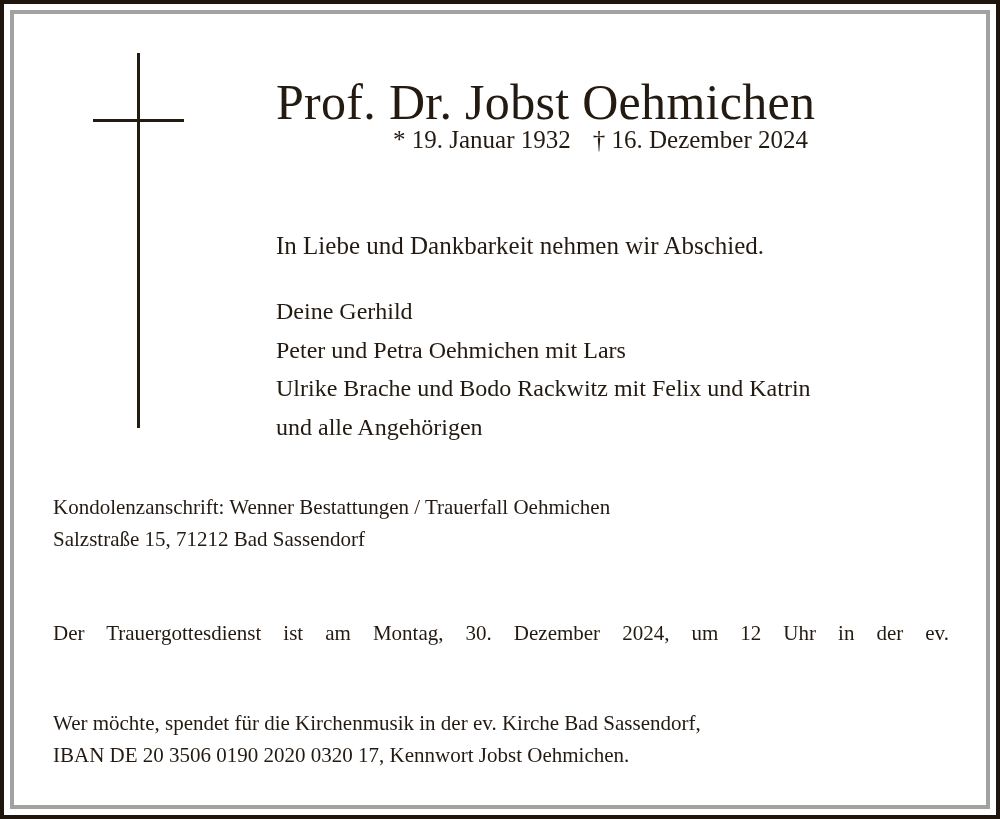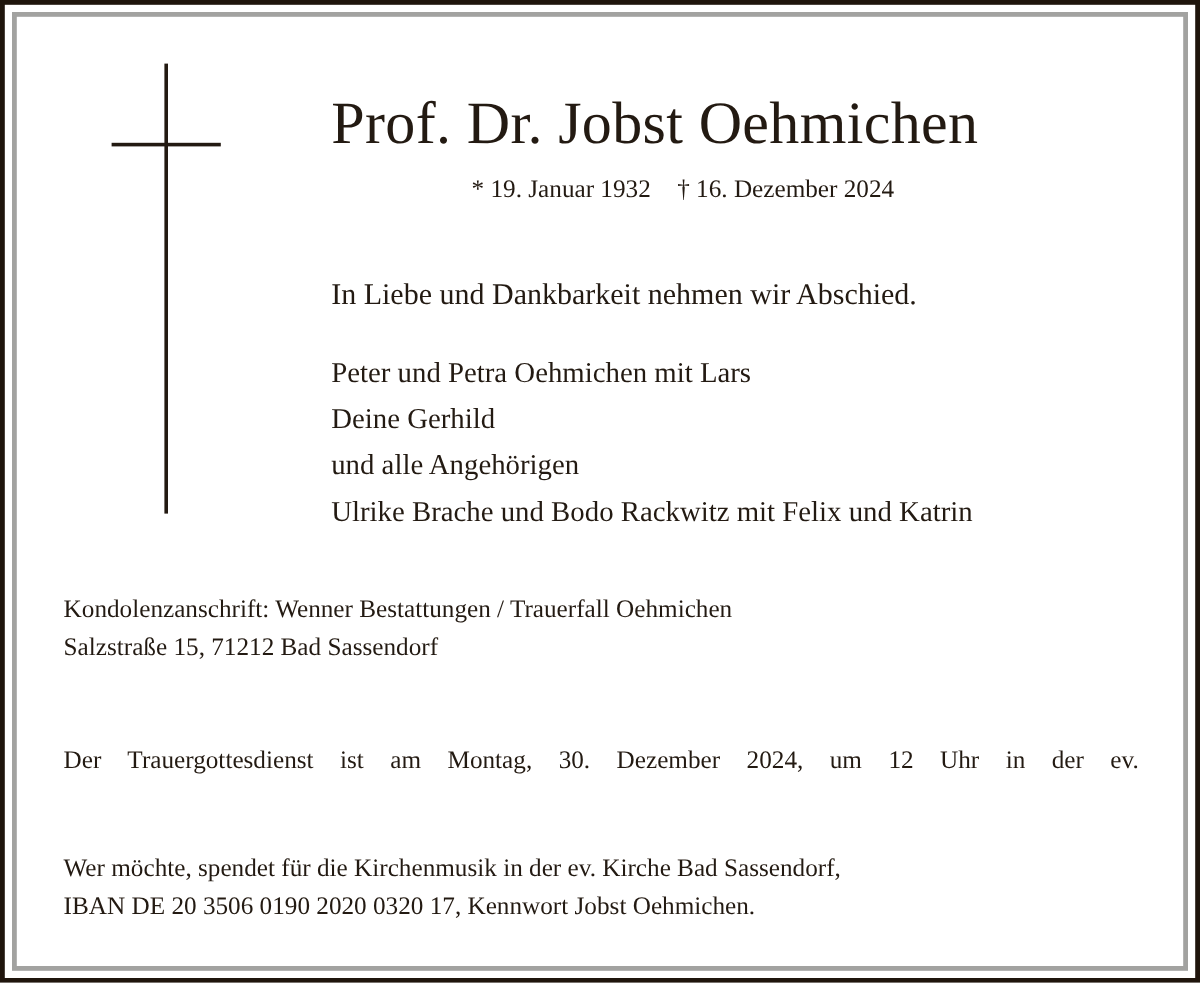--- a/index.html
+++ b/index.html
@@ -25,22 +25,22 @@
       position: absolute; left: 93px; top: 119px; width: 91px; height: 3px;
       background: #231a12;
     }
     .name {
       position: absolute; left: 276px; top: 72px;
       font-size: 50px; line-height: 60px; letter-spacing: 0.3px;
       white-space: nowrap;
       text-align: right;
     }
     .dates {
-      position: absolute; left: 393px; top: 143px;
-      font-size: 21px; line-height: 28px; white-space: nowrap;
+      position: absolute; left: 393px; top: 126px;
+      font-size: 25px; line-height: 28px; white-space: nowrap;
     }
     .dates span { display: inline-block; }
     .dates .sep { width: 22px; }
     .farewell {
       position: absolute; left: 276px; top: 232px;
       font-size: 25px; line-height: 28px; white-space: nowrap;
     }
     .mourners {
       position: absolute; left: 276px; top: 292px;
       font-size: 24px; line-height: 38.5px; white-space: nowrap;
@@ -68,24 +68,24 @@
 
 <div class="name">Prof. Dr. Jobst Oehmichen</div>
 
 <div class="dates">
   <span>* 19. Januar 1932</span><span class="sep"></span><span>† 16. Dezember 2024</span>
 </div>
 
 <div class="farewell">In Liebe und Dankbarkeit nehmen wir Abschied.</div>
 
 <div class="mourners">
+  <div>Deine Gerhild</div>
   <div>Peter und Petra Oehmichen mit Lars</div>
-  <div>Deine Gerhild</div>
+  <div>Ulrike Brache und Bodo Rackwitz mit Felix und Katrin</div>
   <div>und alle Angehörigen</div>
-  <div>Ulrike Brache und Bodo Rackwitz mit Felix und Katrin</div>
 </div>
 
 <div class="block condolence">
   <div>Kondolenzanschrift: Wenner Bestattungen / Trauerfall Oehmichen</div>
   <div>Salzstraße 15, 71212 Bad Sassendorf</div>
 </div>
 
 <div class="block service">
   <div>Der Trauergottesdienst ist am Montag, 30. Dezember 2024, um 12 Uhr in der ev.</div>
 </div>

